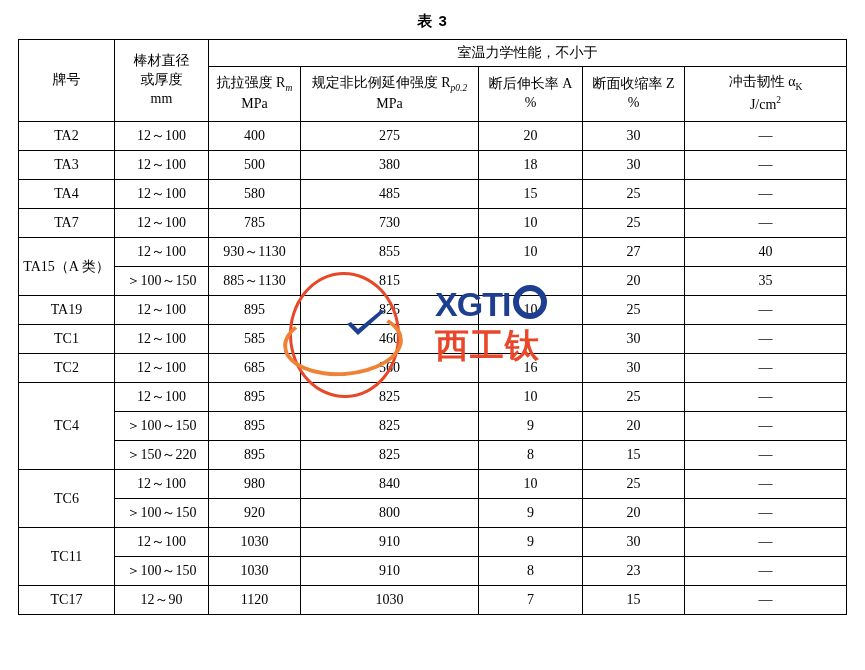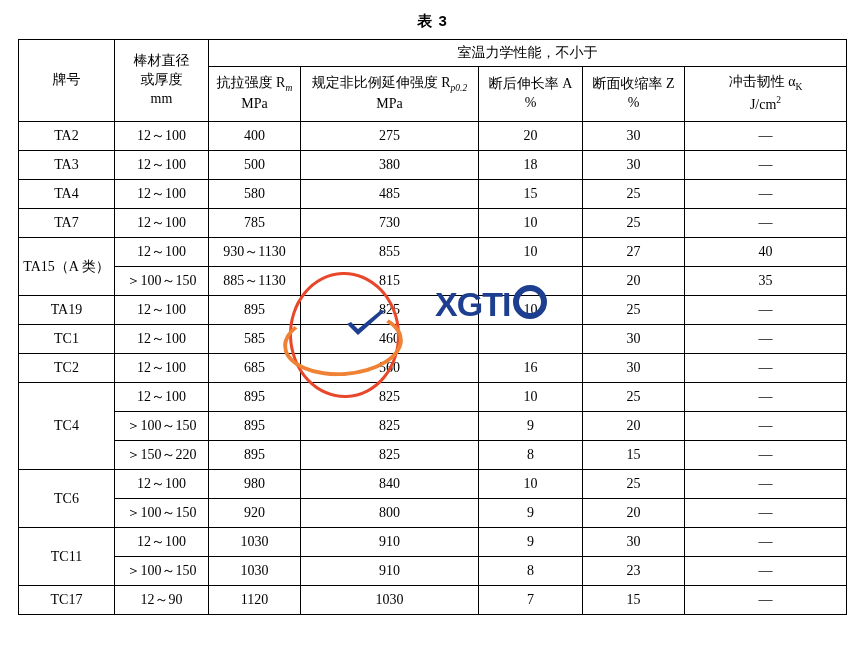--- a/index.html
+++ b/index.html
@@ -342,14 +342,15 @@
   </table>
 
   <div class="overlay" id="ellipse-red"></div>
   <div class="overlay" id="ellipse-orange"></div>
   <svg class="overlay" id="checkmark" viewBox="0 0 42 30">
     <path d="M2 14 L13 25 L40 1 L36 0 L13 19 L6 12 Z" fill="#1e3f8f"></path>
   </svg>
   <div class="overlay" id="wm-logo">
     <div class="wm-top"><span>XG</span><span>TI</span></div>
     <div class="wm-circle"></div>
+    <div class="wm-bot">西工钛</div>
   </div>
 </div>
 
 </body></html>

